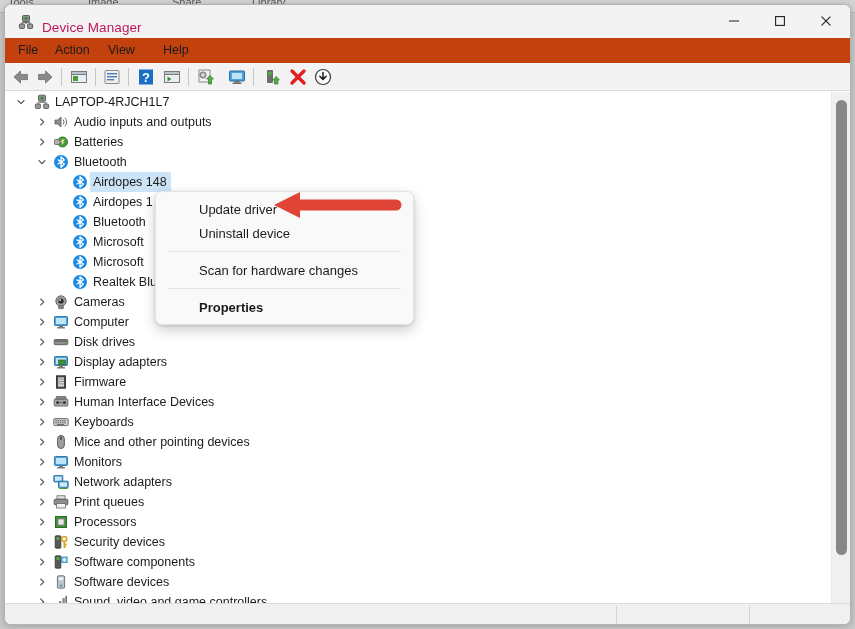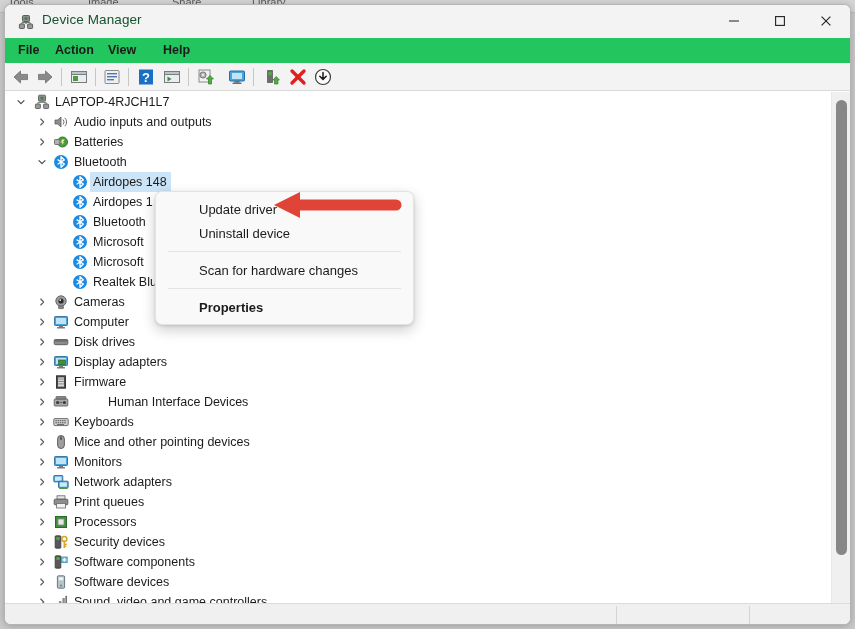--- a/index.html
+++ b/index.html
@@ -44,39 +44,38 @@
     position: relative;
     height: 33px;
     background: #f3f3f3;
     border-bottom: 1px solid #f3f3f3;
   }
   #title-icon {
     position: absolute; left: 13px; top: 9px;
     width: 16px; height: 16px;
   }
   #title-text {
-    position: absolute; left: 37px; top: 7px;
-    font-size: 13.5px; color: #14532d;
+    position: absolute; left: 37px; top: 15px;
+    font-size: 13.5px; color: #be185d;
     letter-spacing: 0.1px;
   }
   .wbtn {
     position: absolute; top: 0; width: 46px; height: 32px;
     display: flex; align-items: center; justify-content: center;
   }
   #btn-min { right: 93px; }
   #btn-max { right: 47px; }
   #btn-close { right: 1px; }
   .wbtn svg { display: block; }
 
   
   #menubar {
     position: relative;
     height: 25px;
-    background: #22c55e;
-    font-weight: bold;
+    background: #c2410c;
   }
   .menu-item {
     position: absolute; top: 3px;
     font-size: 12.5px; color: #1b1b1b;
     padding: 2px 4px;
     white-space: nowrap;
   }
 
   
   #toolbar {
@@ -554,21 +553,21 @@
         </span>
         <span class="ticon" style="left:48px; top:2px;">
           <svg width="16" height="16" viewBox="0 0 16 16">
             <rect x="1.2" y="5" width="13.6" height="7" rx="1" fill="#a8a8a8" stroke="#5e5e5e" stroke-width="0.9"></rect>
             <circle cx="4.6" cy="8.5" r="1.6" fill="#3a3a3a"></circle>
             <circle cx="11.4" cy="8.5" r="1.6" fill="#3a3a3a"></circle>
             <rect x="6.8" y="7.8" width="2.4" height="1.4" fill="#6b6b6b"></rect>
             <rect x="3" y="2.6" width="10" height="2.4" rx="0.7" fill="#8b8b8b" stroke="#5e5e5e" stroke-width="0.8"></rect>
           </svg>
         </span>
-        <span class="tlabel" style="left:69px;margin-left:34px;">Human Interface Devices</span>
+        <span class="tlabel" style="left:69px;">Human Interface Devices</span>
       </div>
 
       <div class="trow" style="top:320px;">
         <span class="chev" style="left:31px; top:4px;">
           <svg width="10" height="10" viewBox="0 0 10 10">
               <path d="M3.7 2 L6.7 5 L3.7 8" fill="none" stroke="#5a5a5a" stroke-width="1.1" stroke-linecap="round" stroke-linejoin="round"></path>
             </svg>
         </span>
         <span class="ticon" style="left:48px; top:2px;">
           <svg width="16" height="16" viewBox="0 0 16 16">

